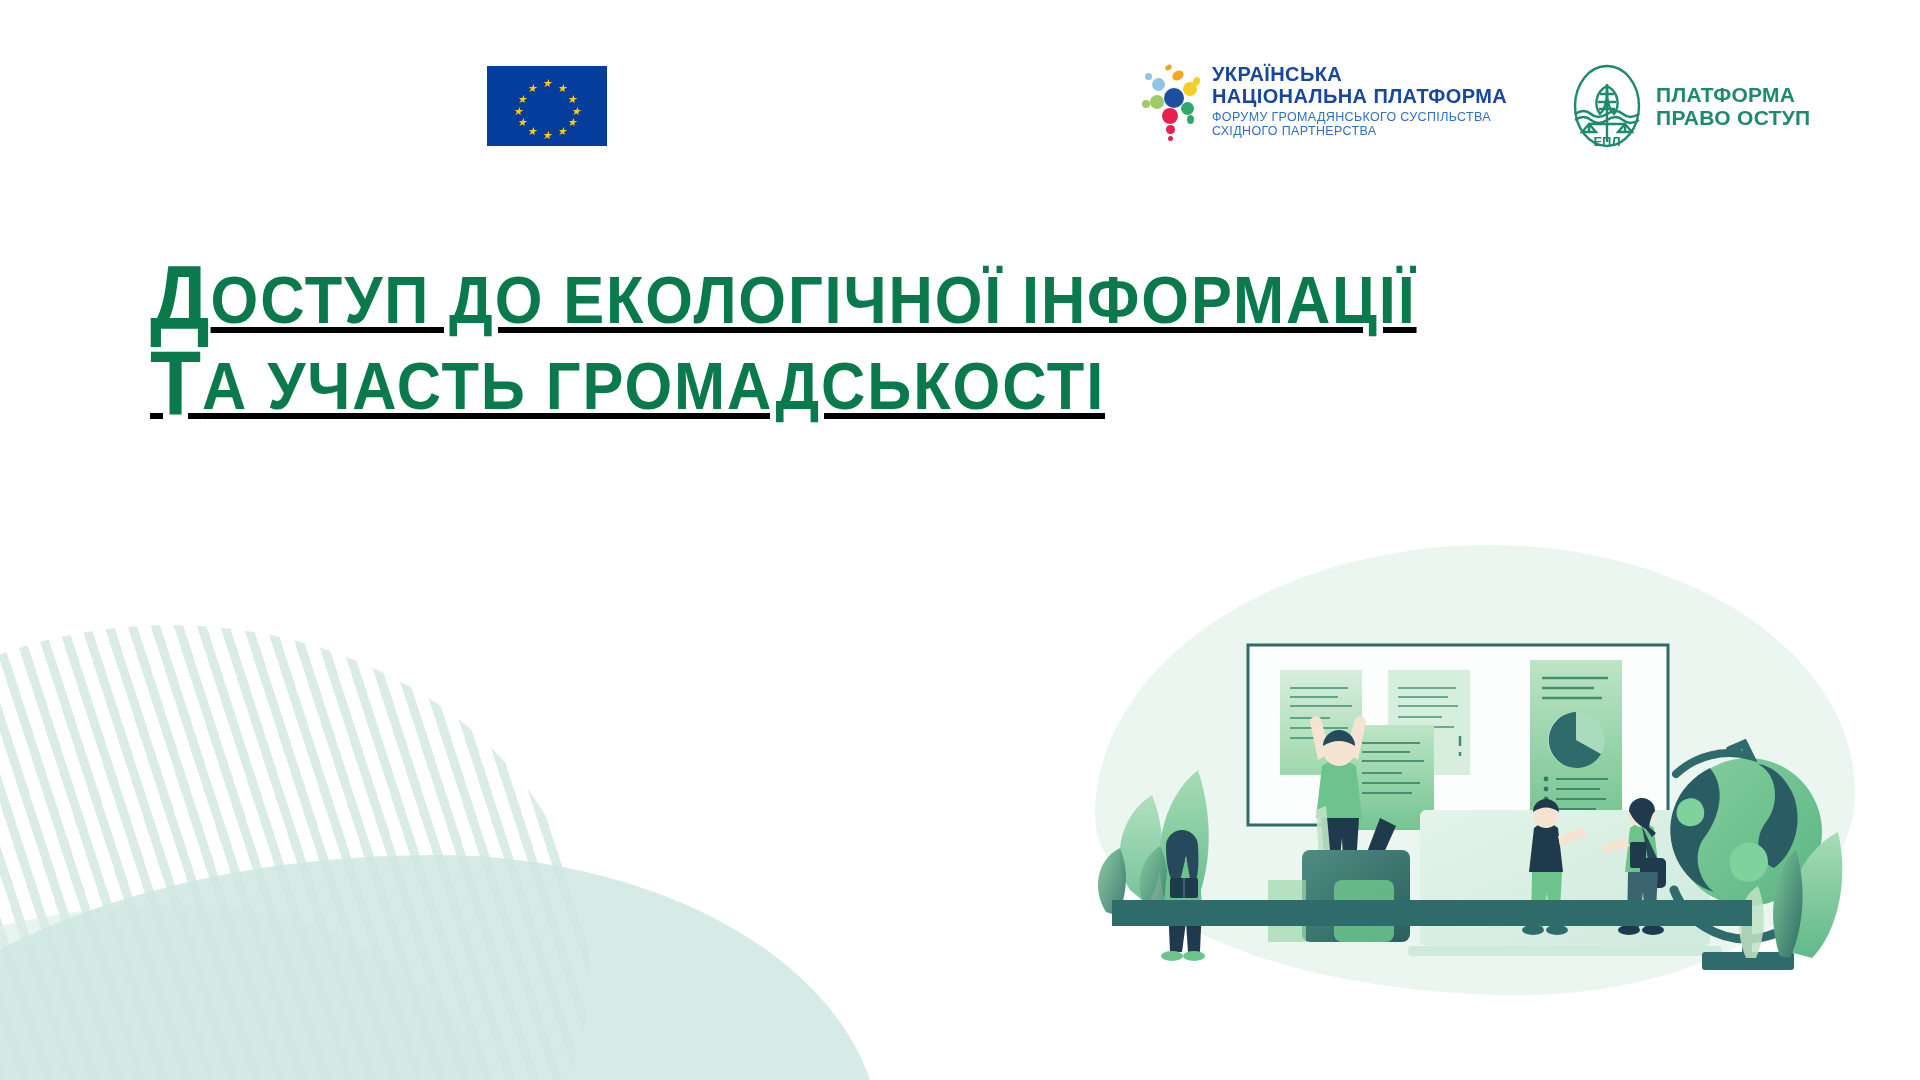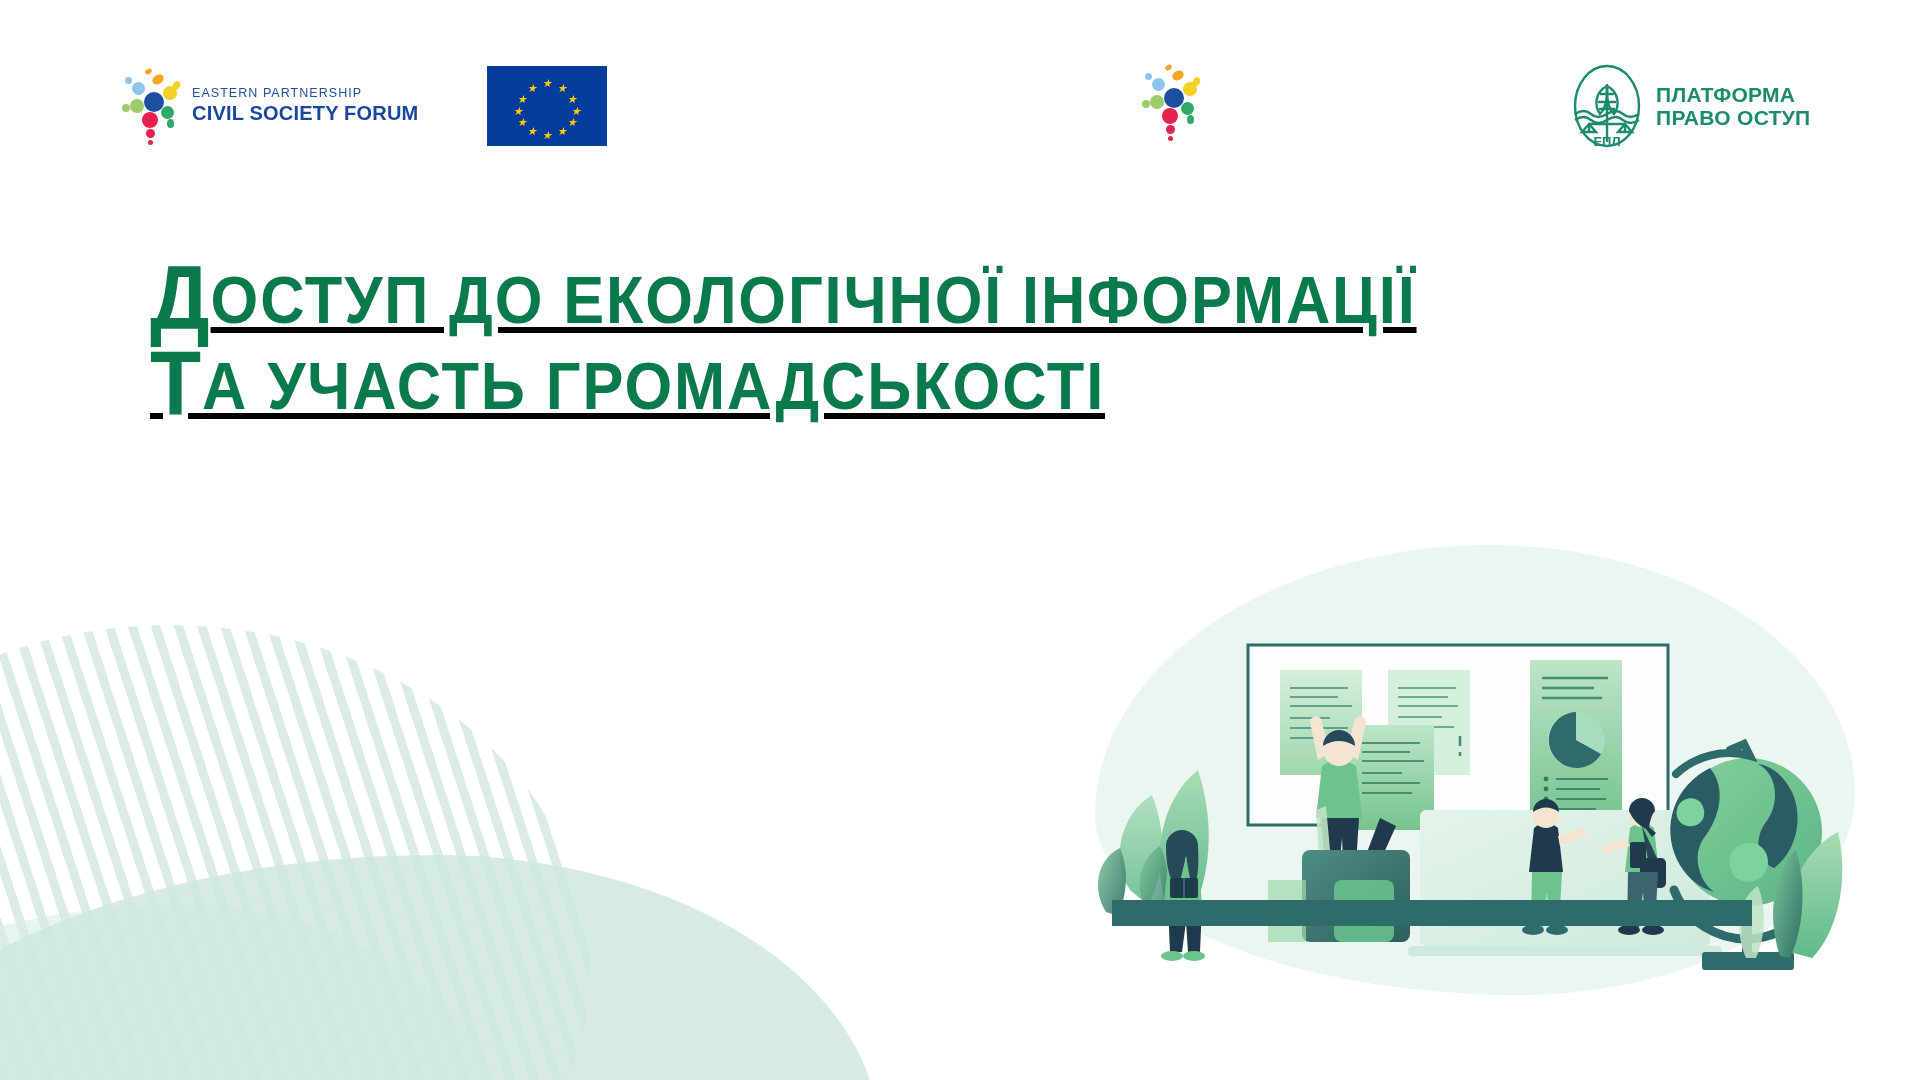--- a/index.html
+++ b/index.html
@@ -104,42 +104,20 @@
 
   <div class="bg-layer">
     <div class="bg-stripes"></div>
     <div class="bg-wave2"></div>
     <div class="bg-wave"></div>
     <div class="illus-blob"></div>
   </div>
 
   <div class="logo-bar">
 
-    <div class="logo" style="left:120px;top:14px;">
-      <div class="dotmark">
-        <i style="left:24px;top:26px;width:20px;height:20px;background:#1c4fa1;"></i>
-        <i style="left:12px;top:16px;width:13px;height:13px;background:#8ec4e8;"></i>
-        <i style="left:5px;top:11px;width:7px;height:7px;background:#8ec4e8;"></i>
-        <i style="left:32px;top:9px;width:12px;height:9px;background:#f5a623;transform:rotate(-30deg);border-radius:50%;"></i>
-        <i style="left:25px;top:3px;width:7px;height:5px;background:#f5a623;transform:rotate(-30deg);border-radius:50%;"></i>
-        <i style="left:43px;top:20px;width:14px;height:14px;background:#f2d024;"></i>
-        <i style="left:53px;top:15px;width:7px;height:9px;background:#f2d024;border-radius:50%;transform:rotate(25deg);"></i>
-        <i style="left:10px;top:33px;width:14px;height:14px;background:#9ecb6a;"></i>
-        <i style="left:2px;top:38px;width:8px;height:8px;background:#9ecb6a;"></i>
-        <i style="left:22px;top:46px;width:16px;height:16px;background:#e8204f;"></i>
-        <i style="left:26px;top:63px;width:9px;height:9px;background:#e8204f;"></i>
-        <i style="left:28px;top:74px;width:5px;height:5px;background:#e8204f;"></i>
-        <i style="left:41px;top:40px;width:13px;height:13px;background:#2fa86a;"></i>
-        <i style="left:47px;top:53px;width:7px;height:9px;background:#2fa86a;border-radius:50%;"></i>
-      </div>
-      <div class="csf-text">
-        <div class="csf-top">EASTERN PARTNERSHIP</div>
-        <div class="csf-bot">CIVIL SOCIETY FORUM</div>
-      </div>
-    </div>
 
     <div class="logo" style="left:487px;top:14px;">
       <div class="euflag">
         <i style="left:55px;top:12px;">★</i>
         <i style="left:40px;top:17px;">★</i>
         <i style="left:70px;top:17px;">★</i>
         <i style="left:30px;top:28px;">★</i>
         <i style="left:80px;top:28px;">★</i>
         <i style="left:26px;top:40px;">★</i>
         <i style="left:84px;top:40px;">★</i>
@@ -161,20 +139,26 @@
         <i style="left:25px;top:3px;width:7px;height:5px;background:#f5a623;transform:rotate(-30deg);border-radius:50%;"></i>
         <i style="left:43px;top:20px;width:14px;height:14px;background:#f2d024;"></i>
         <i style="left:53px;top:15px;width:7px;height:9px;background:#f2d024;border-radius:50%;transform:rotate(25deg);"></i>
         <i style="left:10px;top:33px;width:14px;height:14px;background:#9ecb6a;"></i>
         <i style="left:2px;top:38px;width:8px;height:8px;background:#9ecb6a;"></i>
         <i style="left:22px;top:46px;width:16px;height:16px;background:#e8204f;"></i>
         <i style="left:26px;top:63px;width:9px;height:9px;background:#e8204f;"></i>
         <i style="left:28px;top:74px;width:5px;height:5px;background:#e8204f;"></i>
         <i style="left:41px;top:40px;width:13px;height:13px;background:#2fa86a;"></i>
         <i style="left:47px;top:53px;width:7px;height:9px;background:#2fa86a;border-radius:50%;"></i>
+      </div>
+      <div class="unp-text">
+        <div class="unp-l1">УКРАЇНСЬКА</div>
+        <div class="unp-l2">НАЦІОНАЛЬНА ПЛАТФОРМА</div>
+        <div class="unp-l3">ФОРУМУ ГРОМАДЯНСЬКОГО СУСПІЛЬСТВА</div>
+        <div class="unp-l4">СХІДНОГО ПАРТНЕРСТВА</div>
       </div>
     </div>
 
     <div class="logo" style="left:1570px;top:12px;">
       <div class="epl-mark">
         <svg viewBox="0 0 74 84" aria-hidden="true">
           <g fill="none" stroke="#1d8a6d" stroke-width="2.4">
             <ellipse cx="37" cy="42" rx="32" ry="40"></ellipse>
             <path d="M37 20 L37 78"></path>
             <path d="M37 22 C25 28 24 42 30 50 C36 44 38 32 37 22Z"></path>

